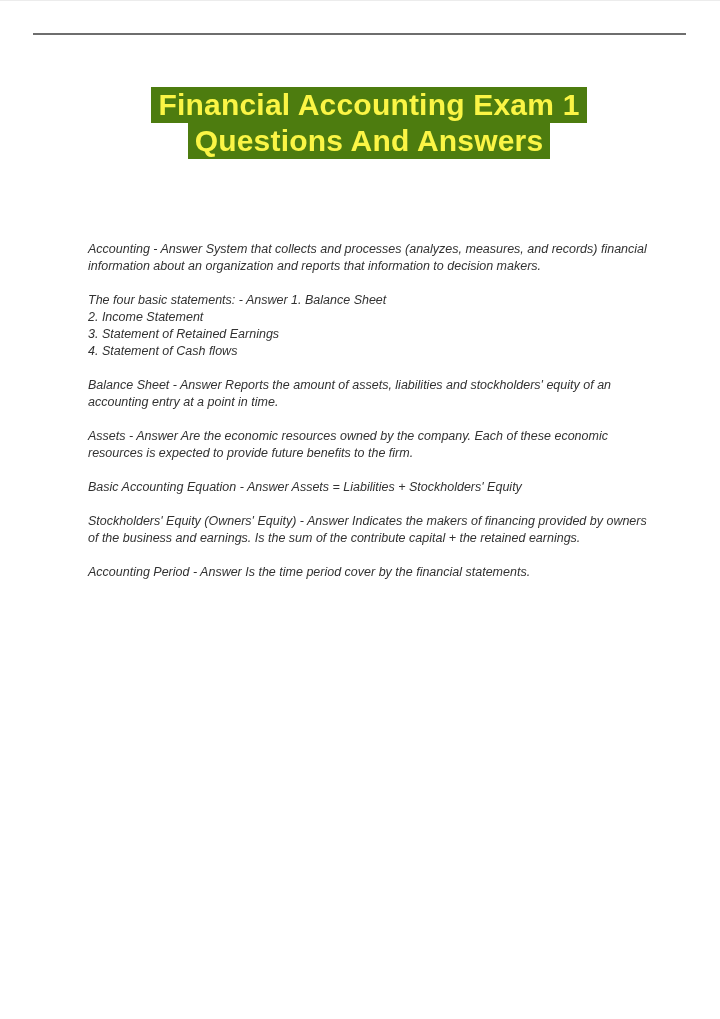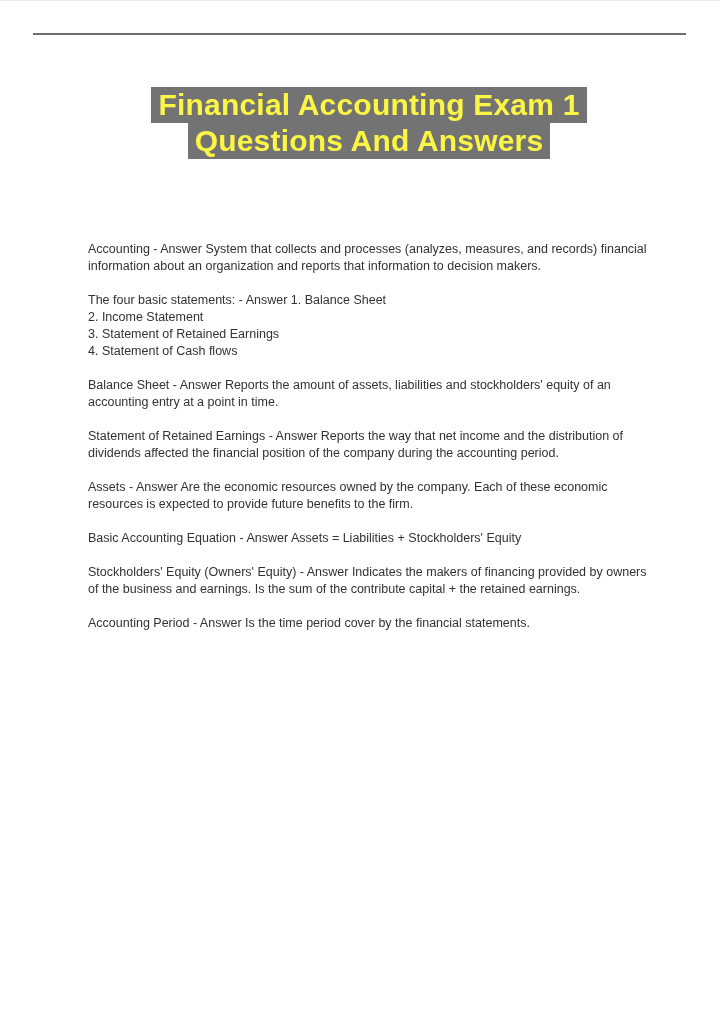--- a/index.html
+++ b/index.html
@@ -31,32 +31,33 @@
     left: 18px;
     right: 0;
     text-align: center;
     font-weight: bold;
     font-size: 30px;
     line-height: 35px;
     letter-spacing: 0.2px;
   }
   .title-line {
     display: inline-block;
-    background: #737373;
+    background: #4d7c0f;
     color: #fbf545;
     padding: 0 7px 1px 7px;
   }
   .doc-body {
     position: absolute;
     top: 240px;
     left: 88px;
     width: 565px;
     color: #323232;
     font-size: 12.5px;
     line-height: 17px;
+    font-style: italic;
   }
   .doc-body p {
     margin: 0 0 17px 0;
     white-space: pre-line;
   }
 </style>
 </head>
 <body>
 
 <div class="page">
@@ -74,21 +75,20 @@
 
 
       <p>The four basic statements: - Answer 1. Balance Sheet
 2. Income Statement
 3. Statement of Retained Earnings
 4. Statement of Cash flows</p>
 
       <p>Balance Sheet - Answer Reports the amount of assets, liabilities and stockholders' equity of an accounting entry at a point in time.</p>
 
 
-      <p>Statement of Retained Earnings - Answer Reports the way that net income and the distribution of dividends affected the financial position of the company during the accounting period.</p>
 
 
       <p>Assets - Answer Are the economic resources owned by the company. Each of these economic resources is expected to provide future benefits to the firm.</p>
 
       <p>Basic Accounting Equation - Answer Assets = Liabilities + Stockholders' Equity</p>
 
 
       <p>Stockholders' Equity (Owners' Equity) - Answer Indicates the makers of financing provided by owners of the business and earnings. Is the sum of the contribute capital + the retained earnings.</p>
 
       <p>Accounting Period - Answer Is the time period cover by the financial statements.</p>

